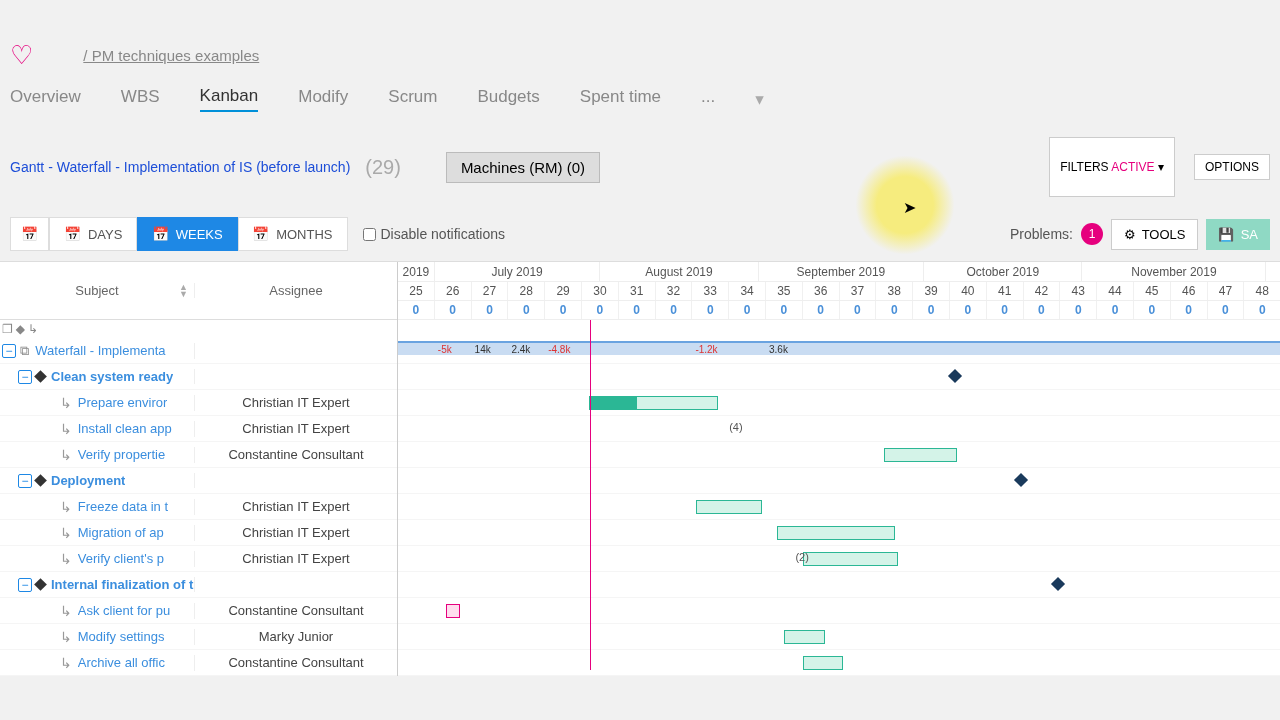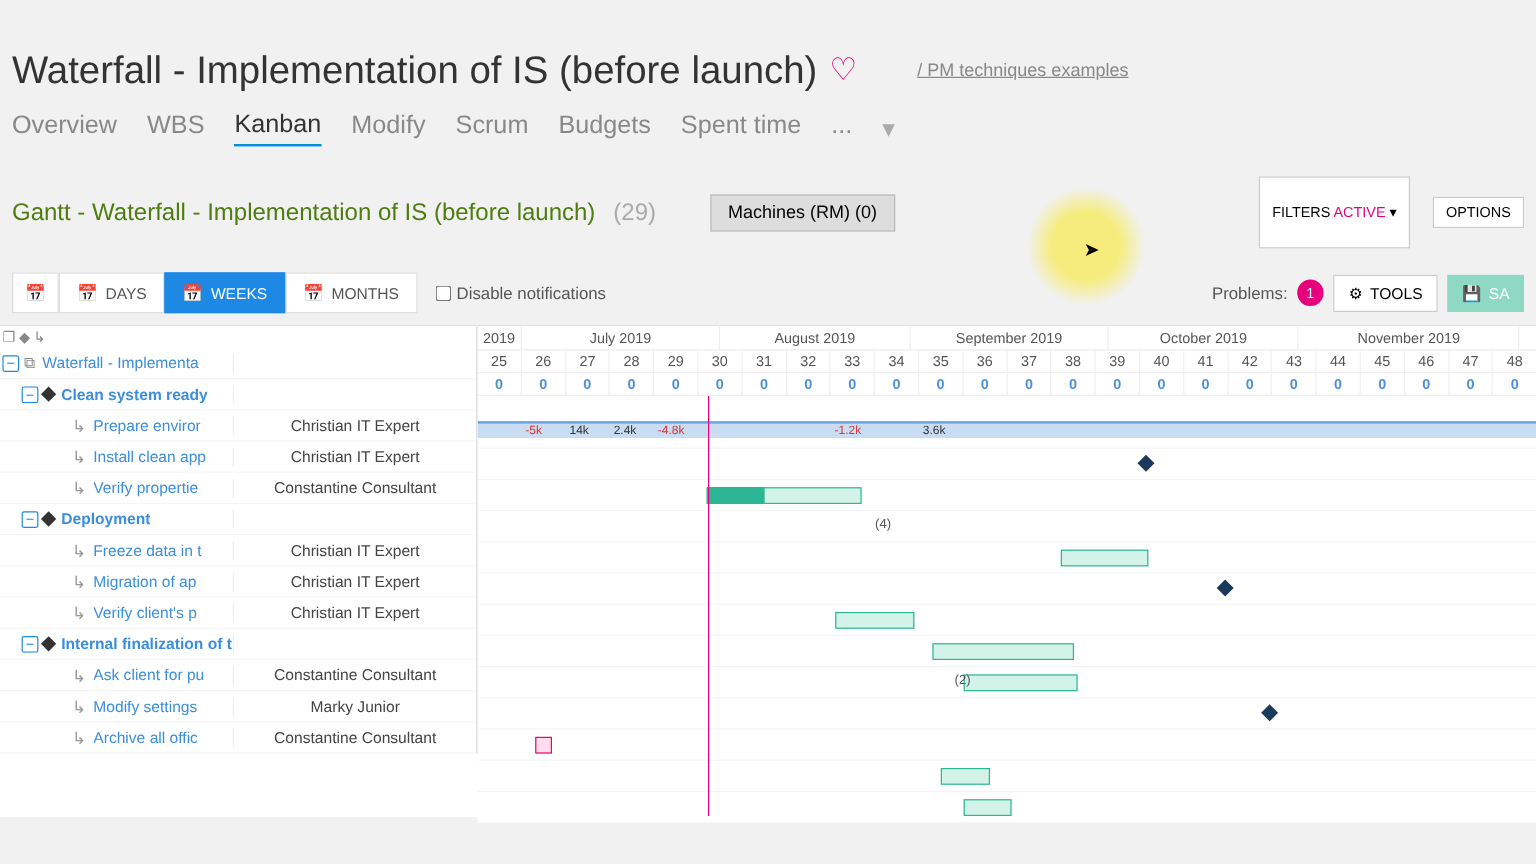--- a/index.html
+++ b/index.html
@@ -4,26 +4,26 @@
 <style>
 * { box-sizing: border-box; margin: 0; padding: 0; font-family: Arial, sans-serif; }
 body { background: #f1f1f1; color: #333; overflow: hidden; width: 1280px; height: 720px; position: relative; }
 
 .header-area { padding: 10px 10px 0 10px; }
 .title-row { display: flex; align-items: center; gap: 10px; margin-top: 30px; margin-bottom: 15px; }
 .page-title { font-size: 32px; font-weight: 400; color: #333; }
 .heart-icon { font-size: 26px; color: #e6007e; }
 .breadcrumb { color: #888; font-size: 15px; margin-left: 40px; text-decoration: underline; }
 
-.tabs-row { display: flex; align-items: center; gap: 25px; font-size: 21px; color: #888; margin-bottom: 25px; }
+.tabs-row { display: flex; align-items: center; gap: 40px; font-size: 17px; color: #888; margin-bottom: 25px; }
 .tab { cursor: pointer; padding-bottom: 4px; }
 .tab.active { color: #333; border-bottom: 2px solid #0090d9; }
 
 .subtitle-row { display: flex; align-items: center; gap: 15px; margin-bottom: 20px; }
-.subtitle { font-size: 20px; color: #4d7c0f; }
+.subtitle { font-size: 14px; color: #1d4ed8; }
 .count { color: #aaa; font-size: 20px; }
 .machines-btn { background: #ddd; border: 1px solid #bbb; padding: 6px 14px; font-size: 15px; cursor: pointer; margin-left: 30px; }
 .filters-btn { margin-left: auto; background: #fff; border: 1px solid #ccc; padding: 22px 10px; font-size: 12px; cursor: pointer; }
 .filters-btn .active-word { color: #e6007e; }
 .options-btn { background: #fff; border: 1px solid #ccc; padding: 5px 10px; font-size: 12px; cursor: pointer; margin-left: 4px; }
 
 .controls-row { display: flex; align-items: center; gap: 0; margin-bottom: 10px; }
 .scale-btn { background: #fff; border: 1px solid #ddd; padding: 8px 14px; font-size: 13px; cursor: pointer; display: inline-flex; align-items: center; gap: 6px; color: #555; }
 .scale-btn.icon-only { padding: 8px 10px; }
 .scale-btn.active { background: #1e88e5; color: #fff; border-color: #1e88e5; }
@@ -79,21 +79,20 @@
 .task-label { position: absolute; font-size: 11px; color: #555; top: 5px; }
 
 .highlight-circle { position: absolute; left: 855px; top: 155px; width: 100px; height: 100px; border-radius: 50%; background: radial-gradient(circle, #f6ec7e 0%, #f6ec7e 40%, rgba(246,236,126,0) 70%); z-index: 50; pointer-events: none; }
 .cursor { position: absolute; left: 903px; top: 198px; z-index: 51; font-size: 16px; color: #000; pointer-events: none; }
 </style>
 </head>
 <body>
 
 <div class="header-area">
   <div class="title-row">
-    <h1 class="page-title">Waterfall - Implementation of IS (before launch)</h1>
     <span class="heart-icon">♡</span>
     <span class="breadcrumb">/ PM techniques examples</span>
   </div>
   <div class="tabs-row" id="tabs">
       <span class="tab">Overview</span>
       <span class="tab">WBS</span>
       <span class="tab active">Kanban</span>
       <span class="tab">Modify</span>
       <span class="tab">Scrum</span>
       <span class="tab">Budgets</span>
@@ -151,20 +150,27 @@
 
 <div class="view-btns">
   <button class="view-btn">PLAN</button>
   <button class="view-btn active">REALITY</button>
   <button class="view-btn">EAC</button>
   <button class="view-btn">DIFFERENCE</button>
 </div>
 
 <div class="gantt-container" id="gantt" style="height:410px;">
   <div class="gantt-left">
+    <div class="gantt-header-row">
+      <div class="subject-col">
+        <span>Subject</span>
+        <span class="sort-arrows">▲<br>▼</span>
+      </div>
+      <div class="assignee-col">Assignee</div>
+    </div>
     <div class="icon-row">
       <span>❐</span>
       <span>◆</span>
       <span>↳</span>
     </div>
     <div id="task-list">
         <div class="task-row">
           <div class="task-subject ">
             <span class="collapse-toggle">−</span>
             <span class="copy-icon">⧉</span>

